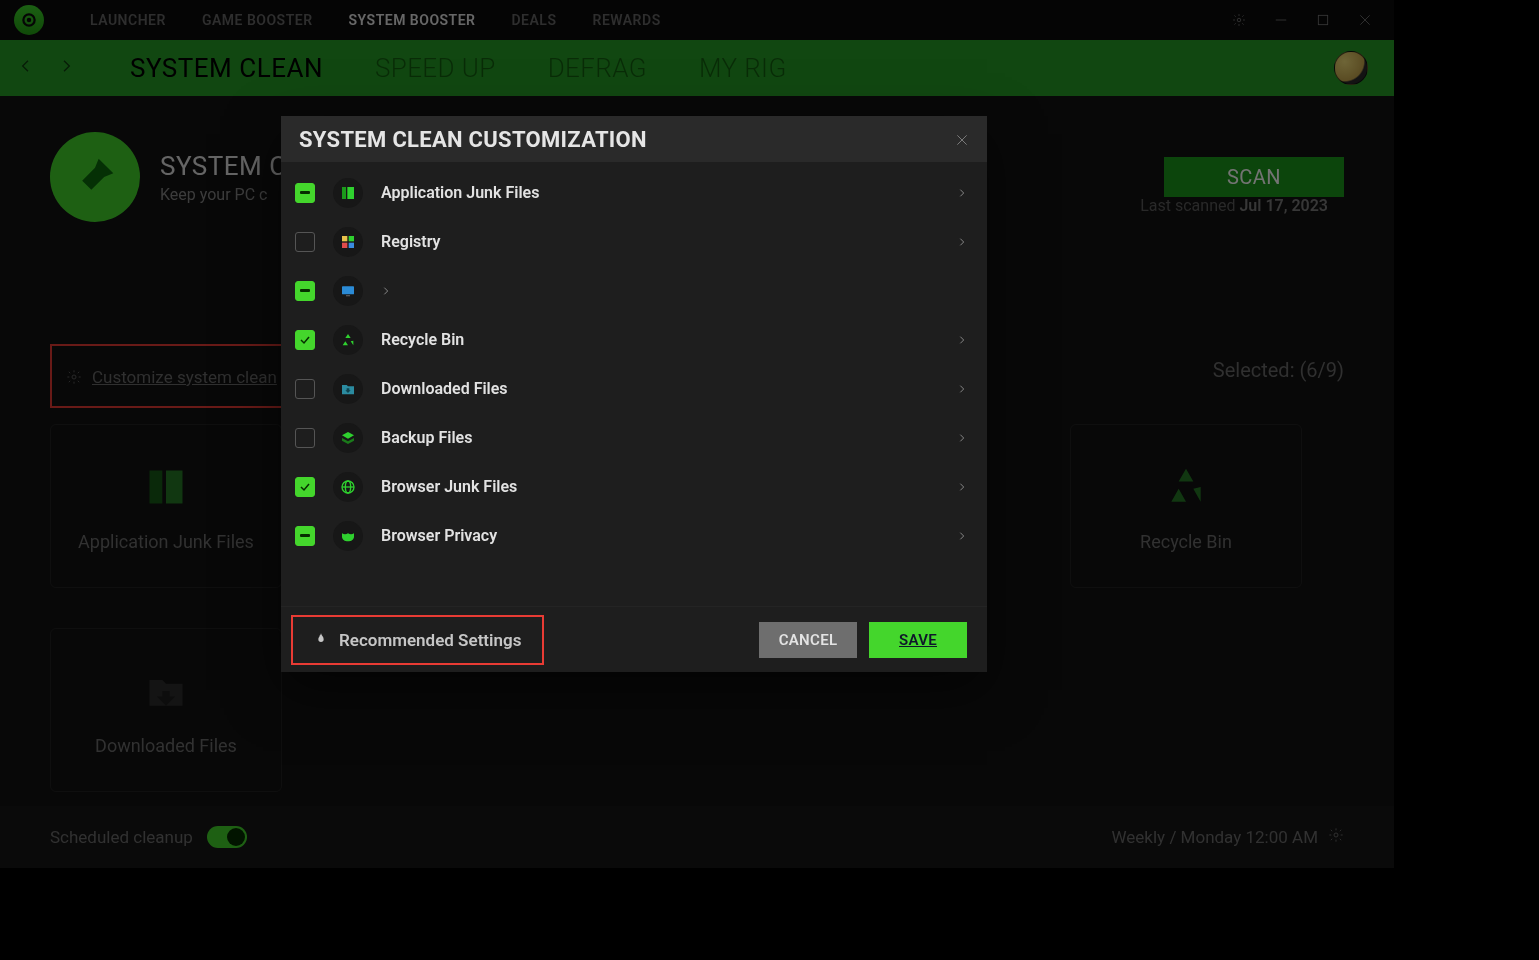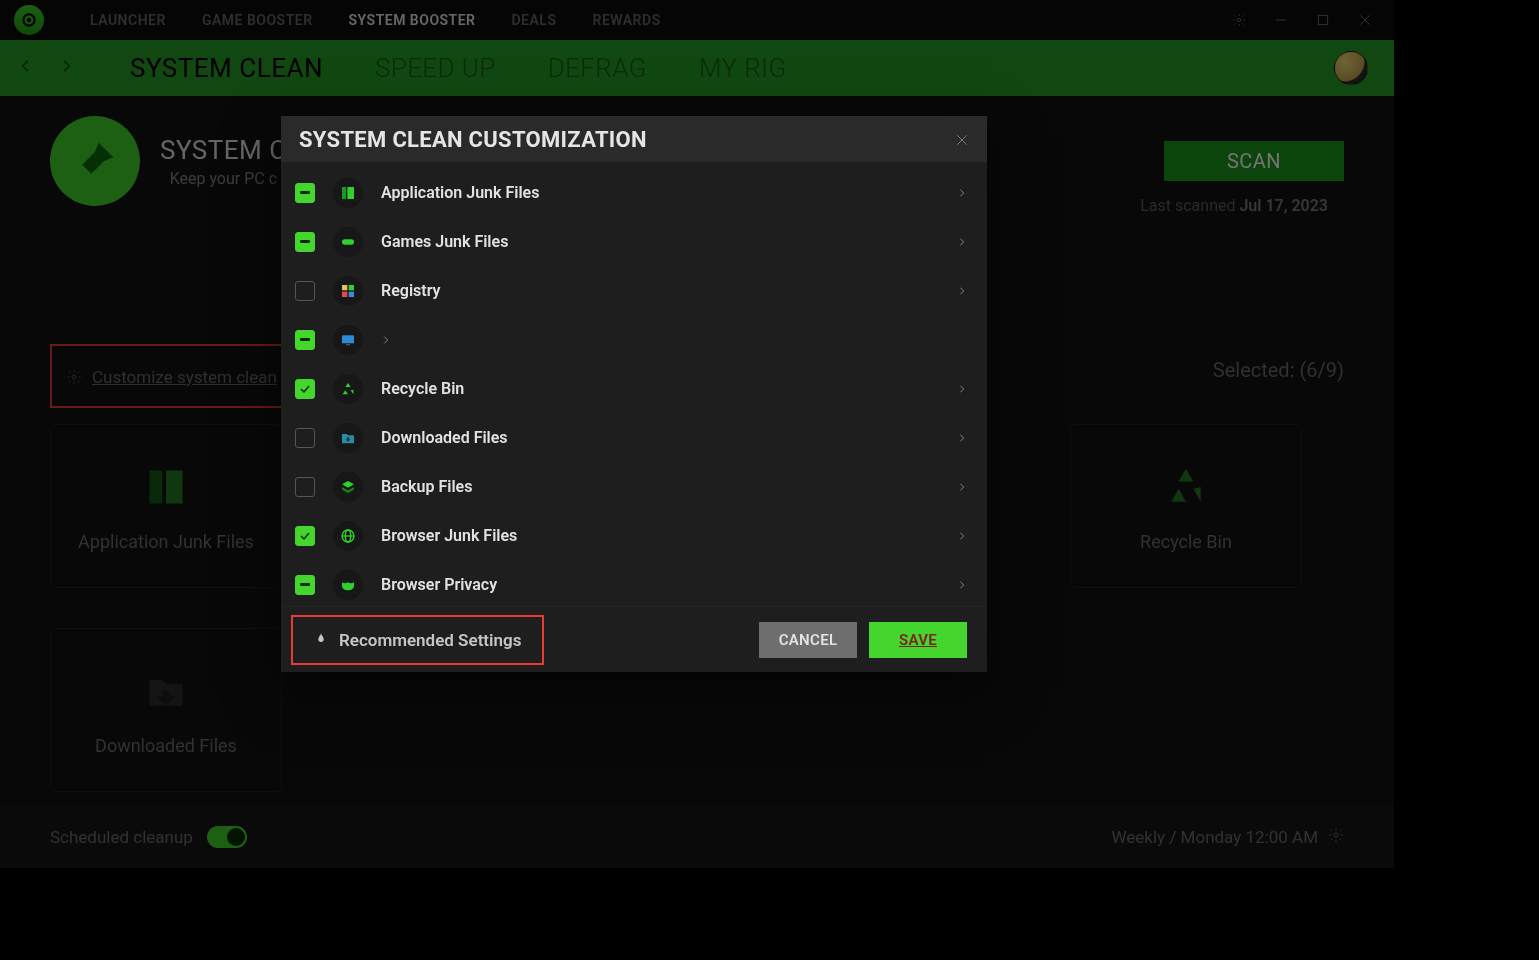--- a/index.html
+++ b/index.html
@@ -62,31 +62,31 @@
   }
   .subtab.active{color:#000;opacity:1;font-weight:400;letter-spacing:.5px;}
   .subbar .spacer{flex:1;}
   .avatar{width:34px;height:34px;border-radius:50%;
     background:radial-gradient(circle at 30% 30%, #F4E07A, #C8A84E 60%, #2B2B2B 65%);
     border:1px solid rgba(0,0,0,.6);
     margin-right:8px;
   }
 
   
-  .main{position:absolute;inset:96px 0 62px 0;padding:20px 50px 0 50px;}
+  .main{position:absolute;inset:96px 0 62px 0;padding:36px 50px 0 50px;}
   .hero{display:flex;align-items:center;gap:20px;}
   .bigicon{
     width:90px;height:90px;border-radius:50%;
     background:var(--green);
     display:flex;align-items:center;justify-content:center;
     flex:0 0 auto;
   }
   .bigicon svg{width:44px;height:44px;fill:#0C6C0C;}
   .hero h1{font-size:26px;font-weight:400;letter-spacing:.5px;}
-  .hero p{color:#868686;font-size:16px;margin-top:4px;text-align:center;}
+  .hero p{color:#868686;font-size:16px;margin-top:4px;}
   .scanbtn{
     margin-left:auto;
     background:var(--green-dark);
     color:#fff;font-size:20px;letter-spacing:.5px;
     width:180px;height:40px;border:none;cursor:default;
   }
   .lastscan{position:absolute;right:66px;top:100px;color:#5B5B5B;font-size:16px;}
   .lastscan b{color:#7A7A7A;font-weight:600;}
   .customize{
     position:absolute;left:50px;top:248px;
@@ -170,21 +170,21 @@
     padding:14px 20px;
     width:253px;height:50px;
   }
   .recbox svg{width:16px;height:16px;fill:#C6C6C6;}
   .recbox span{font-size:17px;font-weight:600;color:#C6C6C6;}
   .mfooter .spacer{flex:1;}
   .btn{
     height:36px;min-width:98px;border:none;font-size:15px;font-weight:600;letter-spacing:.3px;
   }
   .btn.cancel{background:var(--btn-gray);color:#E3E3E3;}
-  .btn.save{background:var(--green);color:#7f1d1d;text-decoration:underline;}
+  .btn.save{background:var(--green);color:#0f172a;text-decoration:underline;}
 </style>
 </head>
 <body>
 
 <div class="titlebar">
   <div class="brand">
     <svg viewBox="0 0 24 24">
         <path d="M12 3a9 9 0 100 18 9 9 0 000-18zm0 3a6 6 0 110 12 6 6 0 010-12zm0 3a3 3 0 100 6 3 3 0 000-6z"></path>
       </svg>
   </div>
@@ -317,32 +317,20 @@
             <rect x="3" y="3" width="6" height="18" fill="#1B9A1B"></rect>
             <rect x="11" y="3" width="10" height="18" fill="#2FD12F"></rect>
           </svg>
         </div>
         <div class="label">Application Junk Files</div>
         <div class="chev"><svg viewBox="0 0 24 24">
             <polyline points="8 4 16 12 8 20"></polyline>
           </svg></div>
       </div>
       <div class="mrow">
-        <div class="chk semi"></div>
-        <div class="caticon">
-          <svg viewBox="0 0 24 24">
-            <rect x="3" y="8" width="18" height="8" rx="4" fill="#2FD12F"></rect>
-          </svg>
-        </div>
-        <div class="label">Games Junk Files</div>
-        <div class="chev"><svg viewBox="0 0 24 24">
-            <polyline points="8 4 16 12 8 20"></polyline>
-          </svg></div>
-      </div>
-      <div class="mrow">
         <div class="chk"></div>
         <div class="caticon">
           <svg viewBox="0 0 24 24">
             <rect x="3" y="3" width="8" height="8" fill="#E8C14B"></rect>
             <rect x="13" y="3" width="8" height="8" fill="#2FD12F"></rect>
             <rect x="3" y="13" width="8" height="8" fill="#E04B4B"></rect>
             <rect x="13" y="13" width="8" height="8" fill="#3A8BE0"></rect>
           </svg>
         </div>
         <div class="label">Registry</div>

